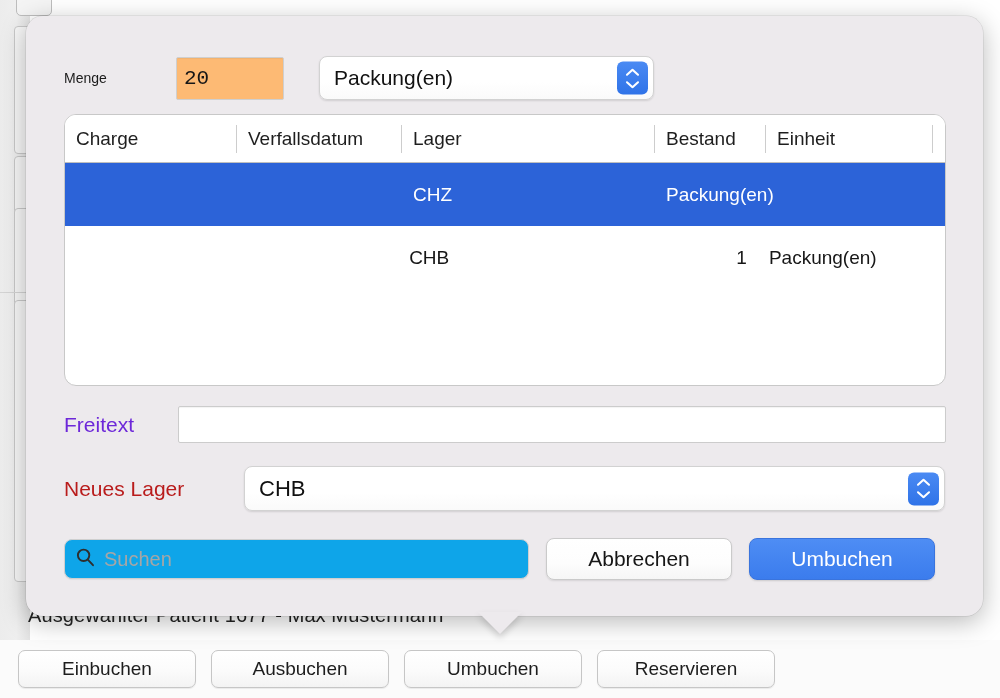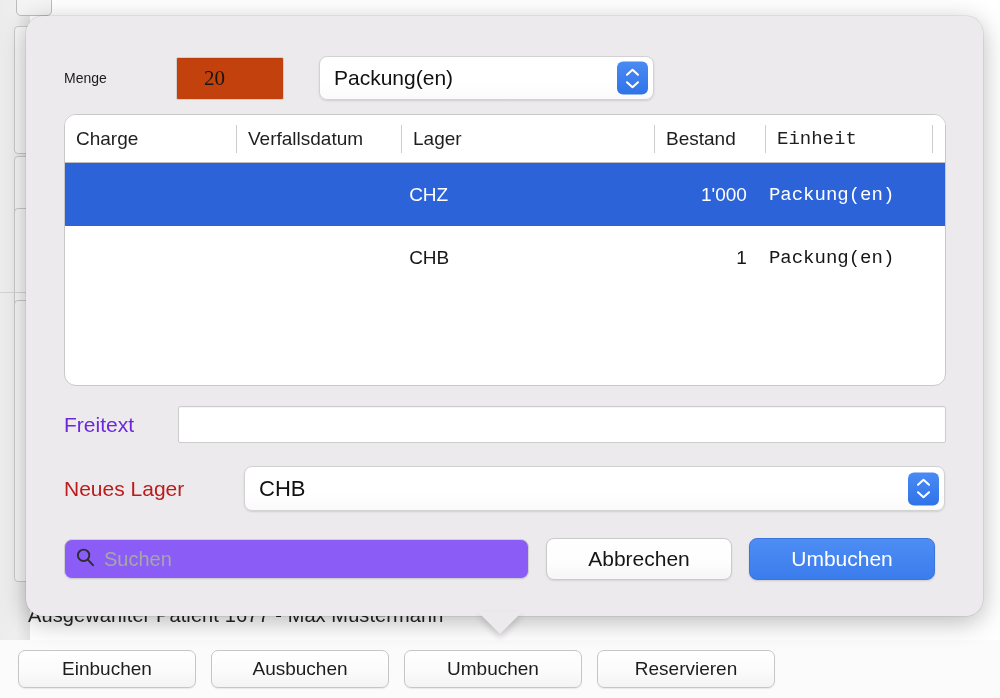--- a/index.html
+++ b/index.html
@@ -134,27 +134,27 @@
 
   .label-menge {
     font-size: 14px;
     color: #1c1c1c;
     width: 112px;
   }
 
   .qty-input {
     width: 108px;
     height: 43px;
-    background: #c2410c;
+    background: #fdba74;
     border: 1px solid #cfcfcf;
     border-radius: 2px;
     font-size: 21px;
     color: #161616;
-    padding: 0 27px;
-    font-family: Liberation Serif, serif;
+    padding: 0 7px;
+    font-family: Liberation Mono, monospace;
     box-shadow: inset 0 1px 1px rgba(0,0,0,.05);
   }
 
   .popup-button {
     position: relative;
     height: 44px;
     background: linear-gradient(180deg,#ffffff 0%,#ffffff 60%,#fafafa 100%);
     border: 1px solid #d2d2d2;
     border-radius: 8px;
     box-shadow: 0 1px 2px rgba(0,0,0,.12);
@@ -244,21 +244,21 @@
     overflow: hidden;
     white-space: nowrap;
   }
   .td.num { justify-content: flex-end; }
 
   
   .c-charge   { width: 172px; }
   .c-verfall  { width: 165px; }
   .c-lager    { width: 253px; }
   .c-bestand  { width: 111px; }
-  .c-einheit  { width: 167px; font-family: Liberation Mono, monospace; }
+  .c-einheit  { width: 167px; }
   .c-extra    { width: 12px; }
 
   
   .row-freitext {
     position: absolute;
     left: 38px;
     top: 390px;
     display: flex;
     align-items: center;
   }
@@ -306,21 +306,21 @@
     top: 522px;
     width: 882px;
     display: flex;
     align-items: center;
     gap: 17px;
   }
 
   .search-box {
     width: 465px;
     height: 40px;
-    background: #8b5cf6;
+    background: #0ea5e9;
     border: 1px solid #cfcfcf;
     border-radius: 8px;
     display: flex;
     align-items: center;
     padding: 8px 10px;
     gap: 9px;
     box-shadow: 0 1px 1px rgba(0,0,0,.05);
   }
   .search-box input {
     border: none;
@@ -414,21 +414,20 @@
       <div class="th c-lager">Lager</div>
       <div class="th c-bestand">Bestand</div>
       <div class="th c-einheit">Einheit</div>
       <div class="th c-extra"></div>
     </div>
 
     <div class="t-row selected">
       <div class="td c-charge"></div>
       <div class="td c-verfall"></div>
       <div class="td c-lager">CHZ</div>
-      <div class="td c-bestand num">1'000</div>
       <div class="td c-einheit">Packung(en)</div>
       <div class="td c-extra"></div>
     </div>
 
     <div class="t-row">
       <div class="td c-charge"></div>
       <div class="td c-verfall"></div>
       <div class="td c-lager">CHB</div>
       <div class="td c-bestand num">1</div>
       <div class="td c-einheit">Packung(en)</div>

